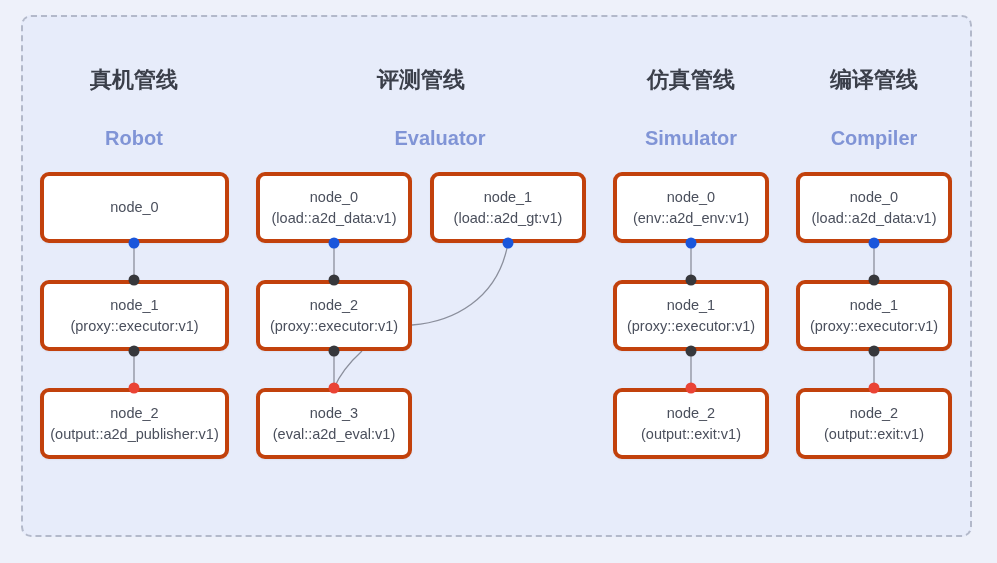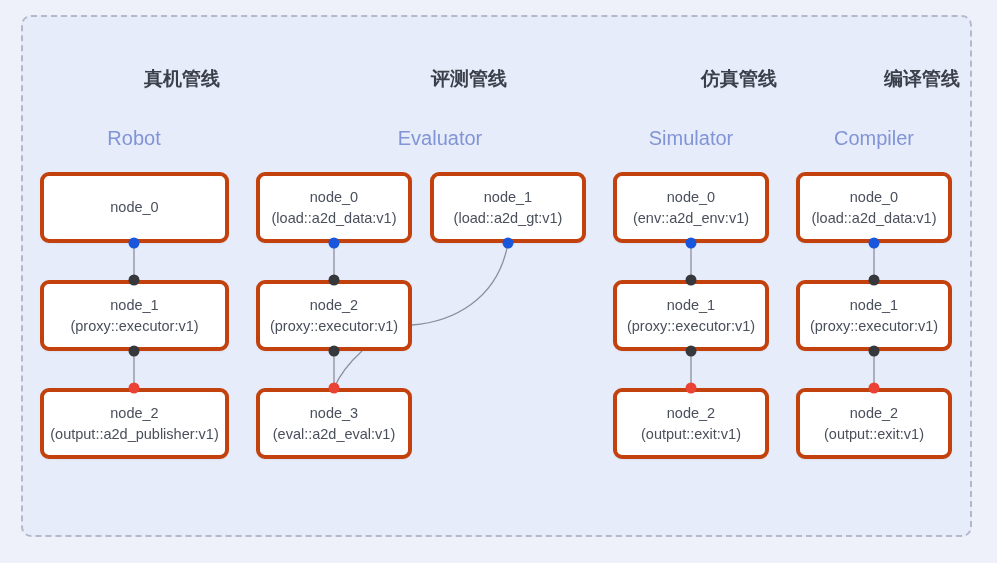--- a/index.html
+++ b/index.html
@@ -40,34 +40,33 @@
     left: 0;
     top: 0;
     width: 997px;
     height: 563px;
     pointer-events: none;
   }
 
   .pipeline-title {
     position: absolute;
     text-align: center;
-    font-size: 19px;
+    font-size: 22px;
     font-weight: bold;
     color: #3b3f4a;
     line-height: 1;
     white-space: nowrap;
     transform: translateX(-50%);
-    margin-left: 48px;
   }
 
   .pipeline-subtitle {
     position: absolute;
     text-align: right;
     font-size: 20px;
-    font-weight: normal;
+    font-weight: bold;
     color: #8094d6;
     line-height: 1;
     white-space: nowrap;
     transform: translateX(-50%);
   }
 
   .node-box {
     position: absolute;
     box-sizing: border-box;
     background: #ffffff;

